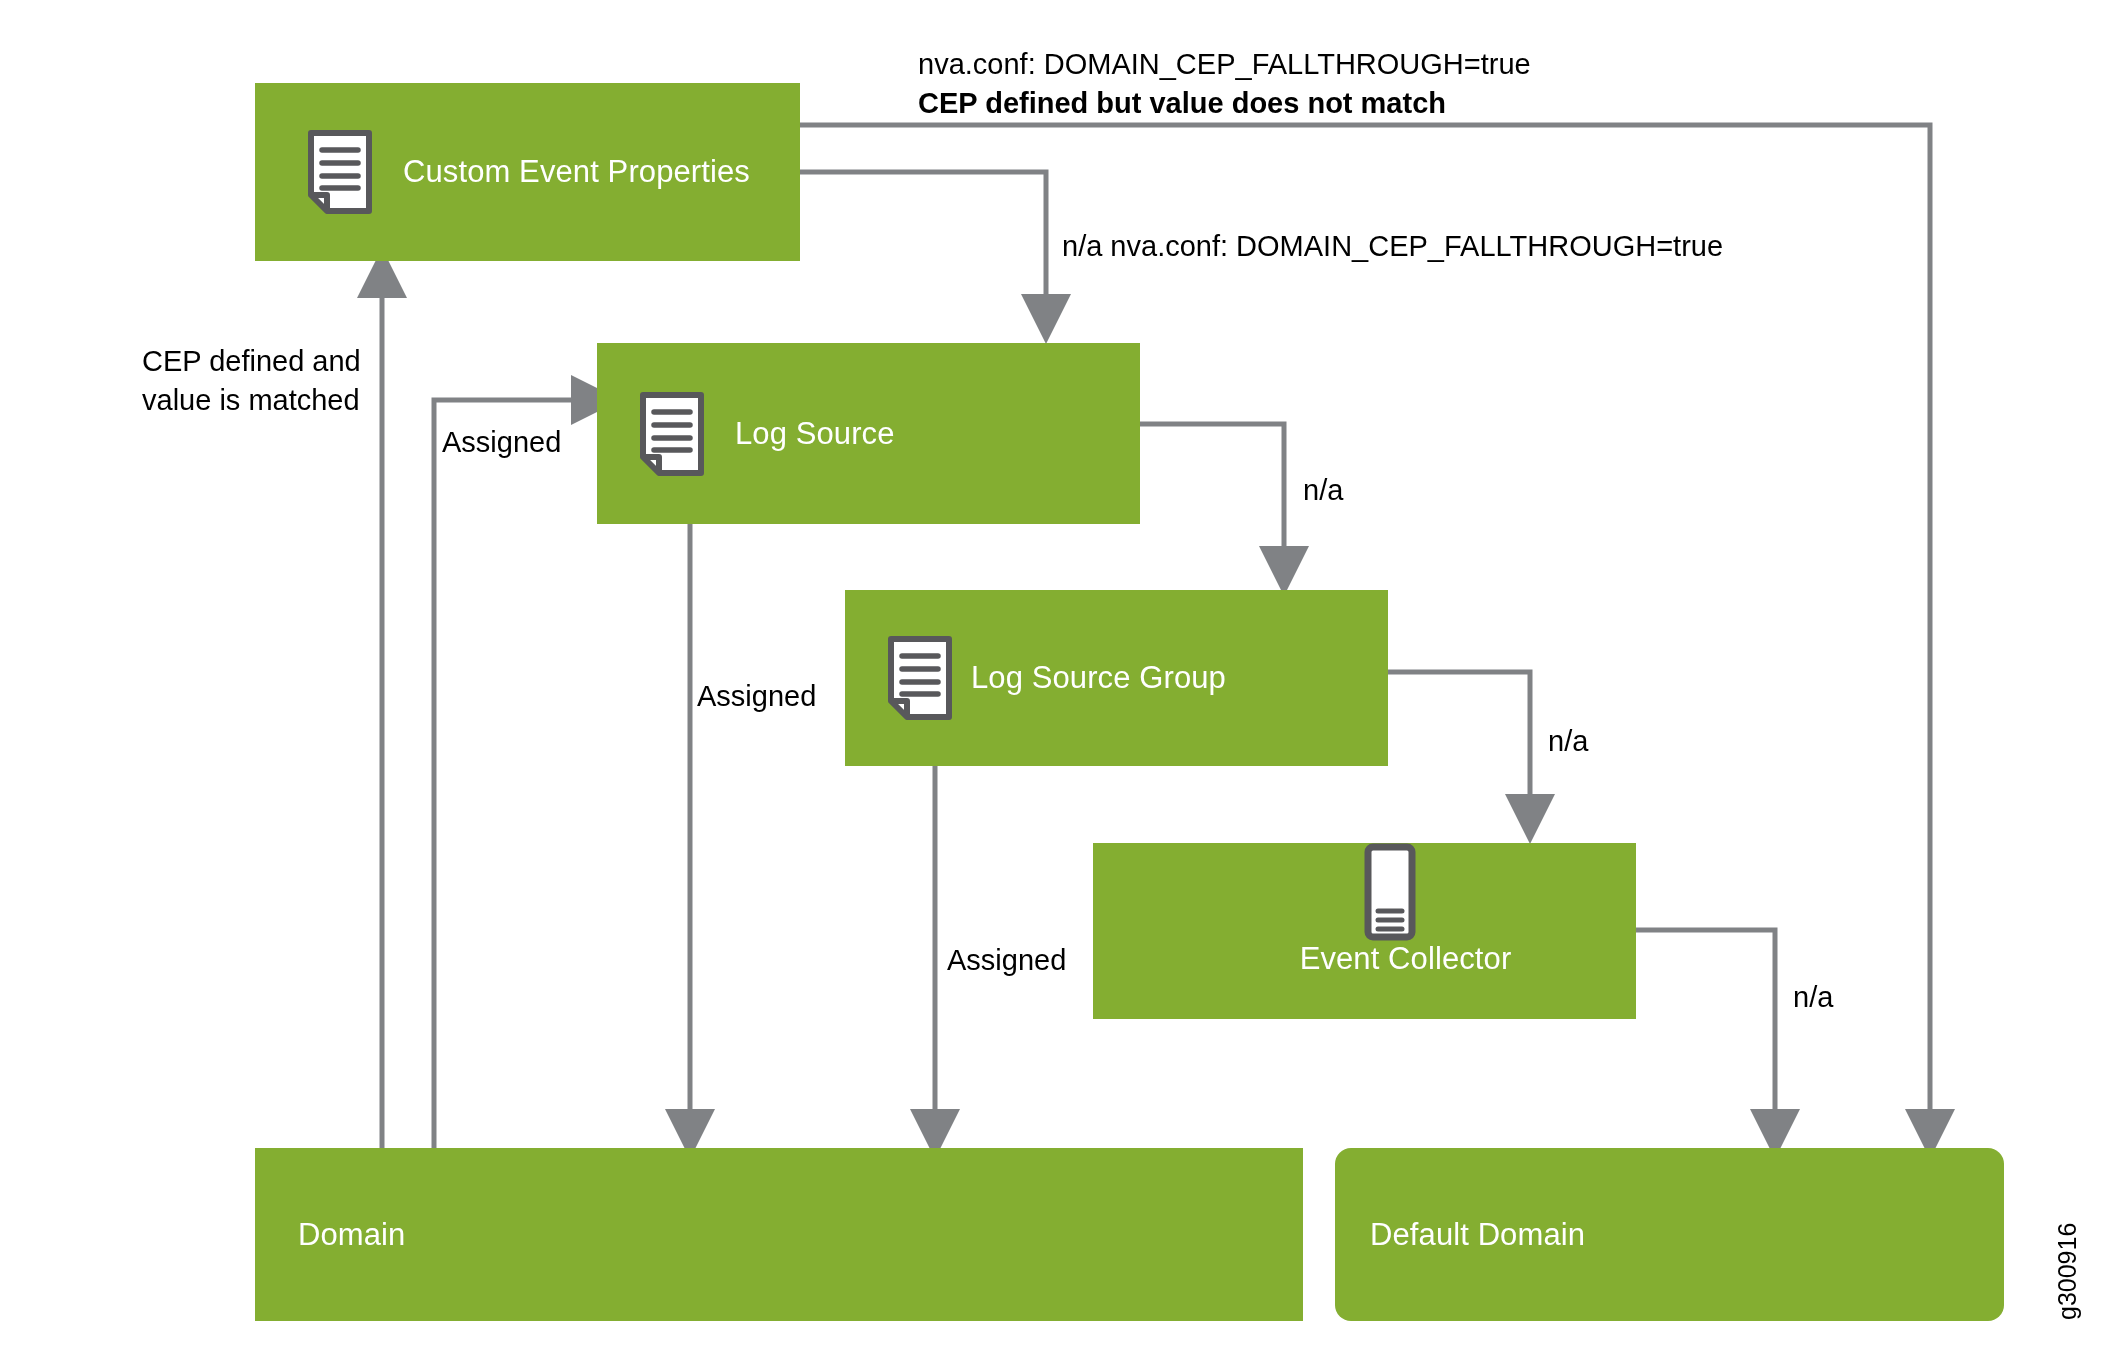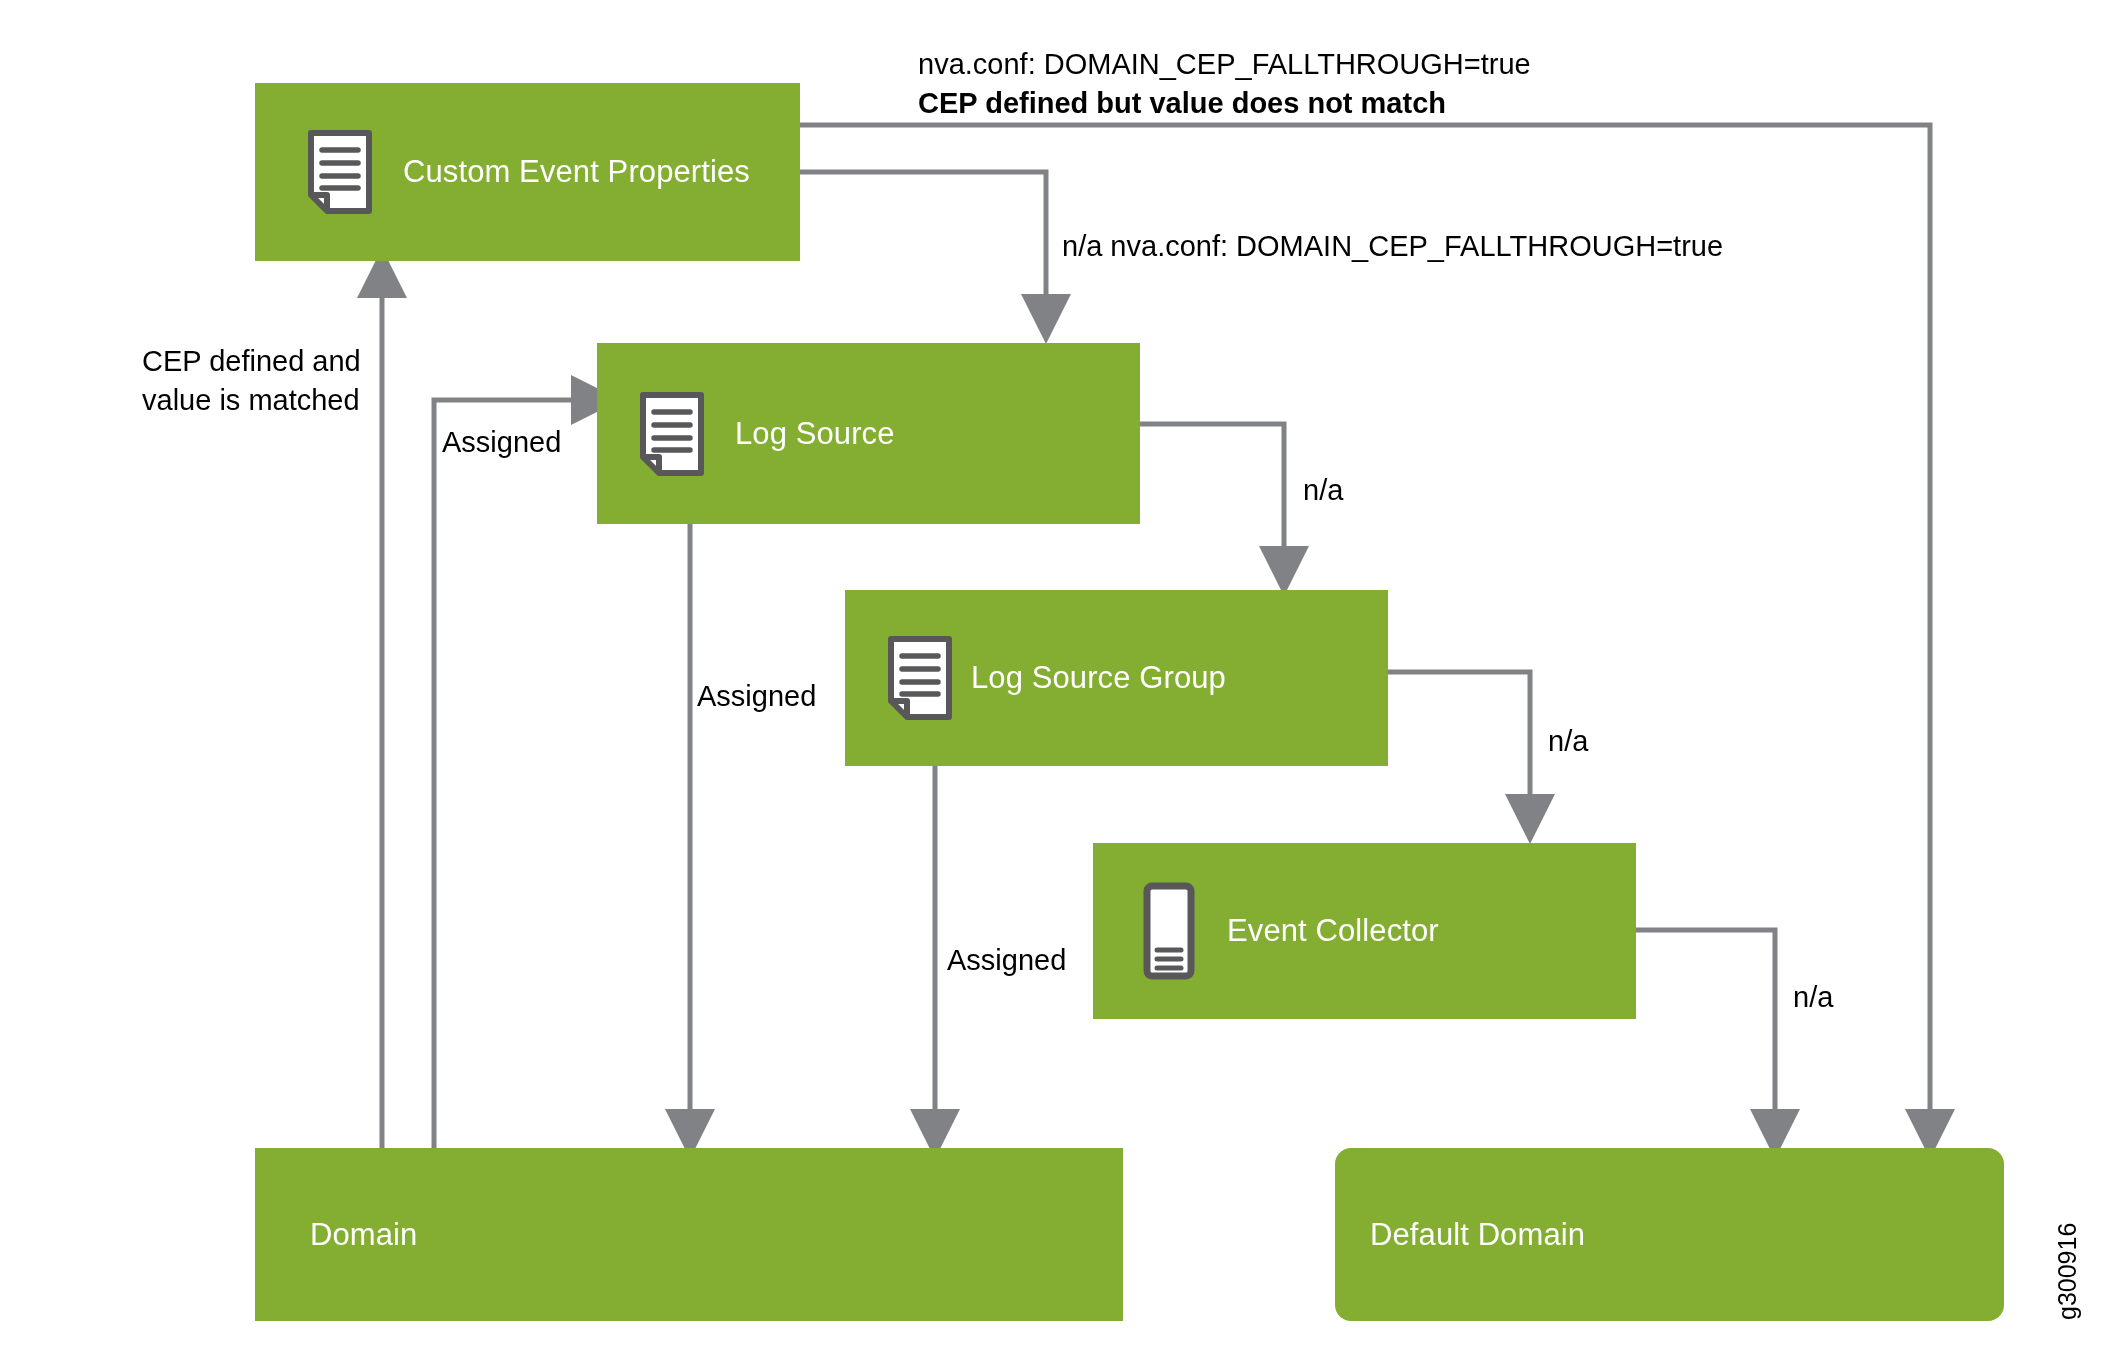--- a/index.html
+++ b/index.html
@@ -90,35 +90,35 @@
           <line x1="15" y1="20" x2="51" y2="20"></line>
           <line x1="15" y1="33" x2="51" y2="33"></line>
           <line x1="15" y1="46" x2="51" y2="46"></line>
           <line x1="15" y1="58" x2="51" y2="58"></line>
         </g>
       </svg>
     </span>
     <span class="nlabel" style="margin-left:18px;">Log Source Group</span>
   </div>
 
-  <div class="node" style="left:1093px;top:843px;width:543px;height:176px;padding-left:50px;">
+  <div class="node" style="left:1093px;top:843px;width:543px;height:176px;padding-left:50px;flex-direction:column;">
     <span class="nicon">
       <svg width="52" height="98" viewBox="0 0 52 98" xmlns="http://www.w3.org/2000/svg">
         <rect x="4" y="4" width="44" height="90" rx="5" ry="5" fill="#ffffff" stroke="#58585B" stroke-width="7"></rect>
         <g stroke="#58585B" stroke-width="5" stroke-linecap="round">
           <line x1="14" y1="68" x2="38" y2="68"></line>
           <line x1="14" y1="77" x2="38" y2="77"></line>
           <line x1="14" y1="86" x2="38" y2="86"></line>
         </g>
       </svg>
     </span>
     <span class="nlabel" style="margin-left:32px;">Event Collector</span>
   </div>
 
-  <div class="node" style="left:255px;top:1148px;width:868px;height:173px;padding-left:55px;align-items:center;">
+  <div class="node" style="left:255px;top:1148px;width:1048px;height:173px;padding-left:43px;align-items:center;">
     <span class="nlabel">Domain</span>
   </div>
 
   <div class="node" style="left:1335px;top:1148px;width:669px;height:173px;padding-left:35px;align-items:center;border-radius:16px;">
     <span class="nlabel">Default Domain</span>
   </div>
 
   <div class="wlabel" style="left:918px;top:46px;">nva.conf: DOMAIN_CEP_FALLTHROUGH=true</div>
   <div class="wlabel" style="left:918px;top:85px;font-weight:bold;">CEP defined but value does not match</div>
 

